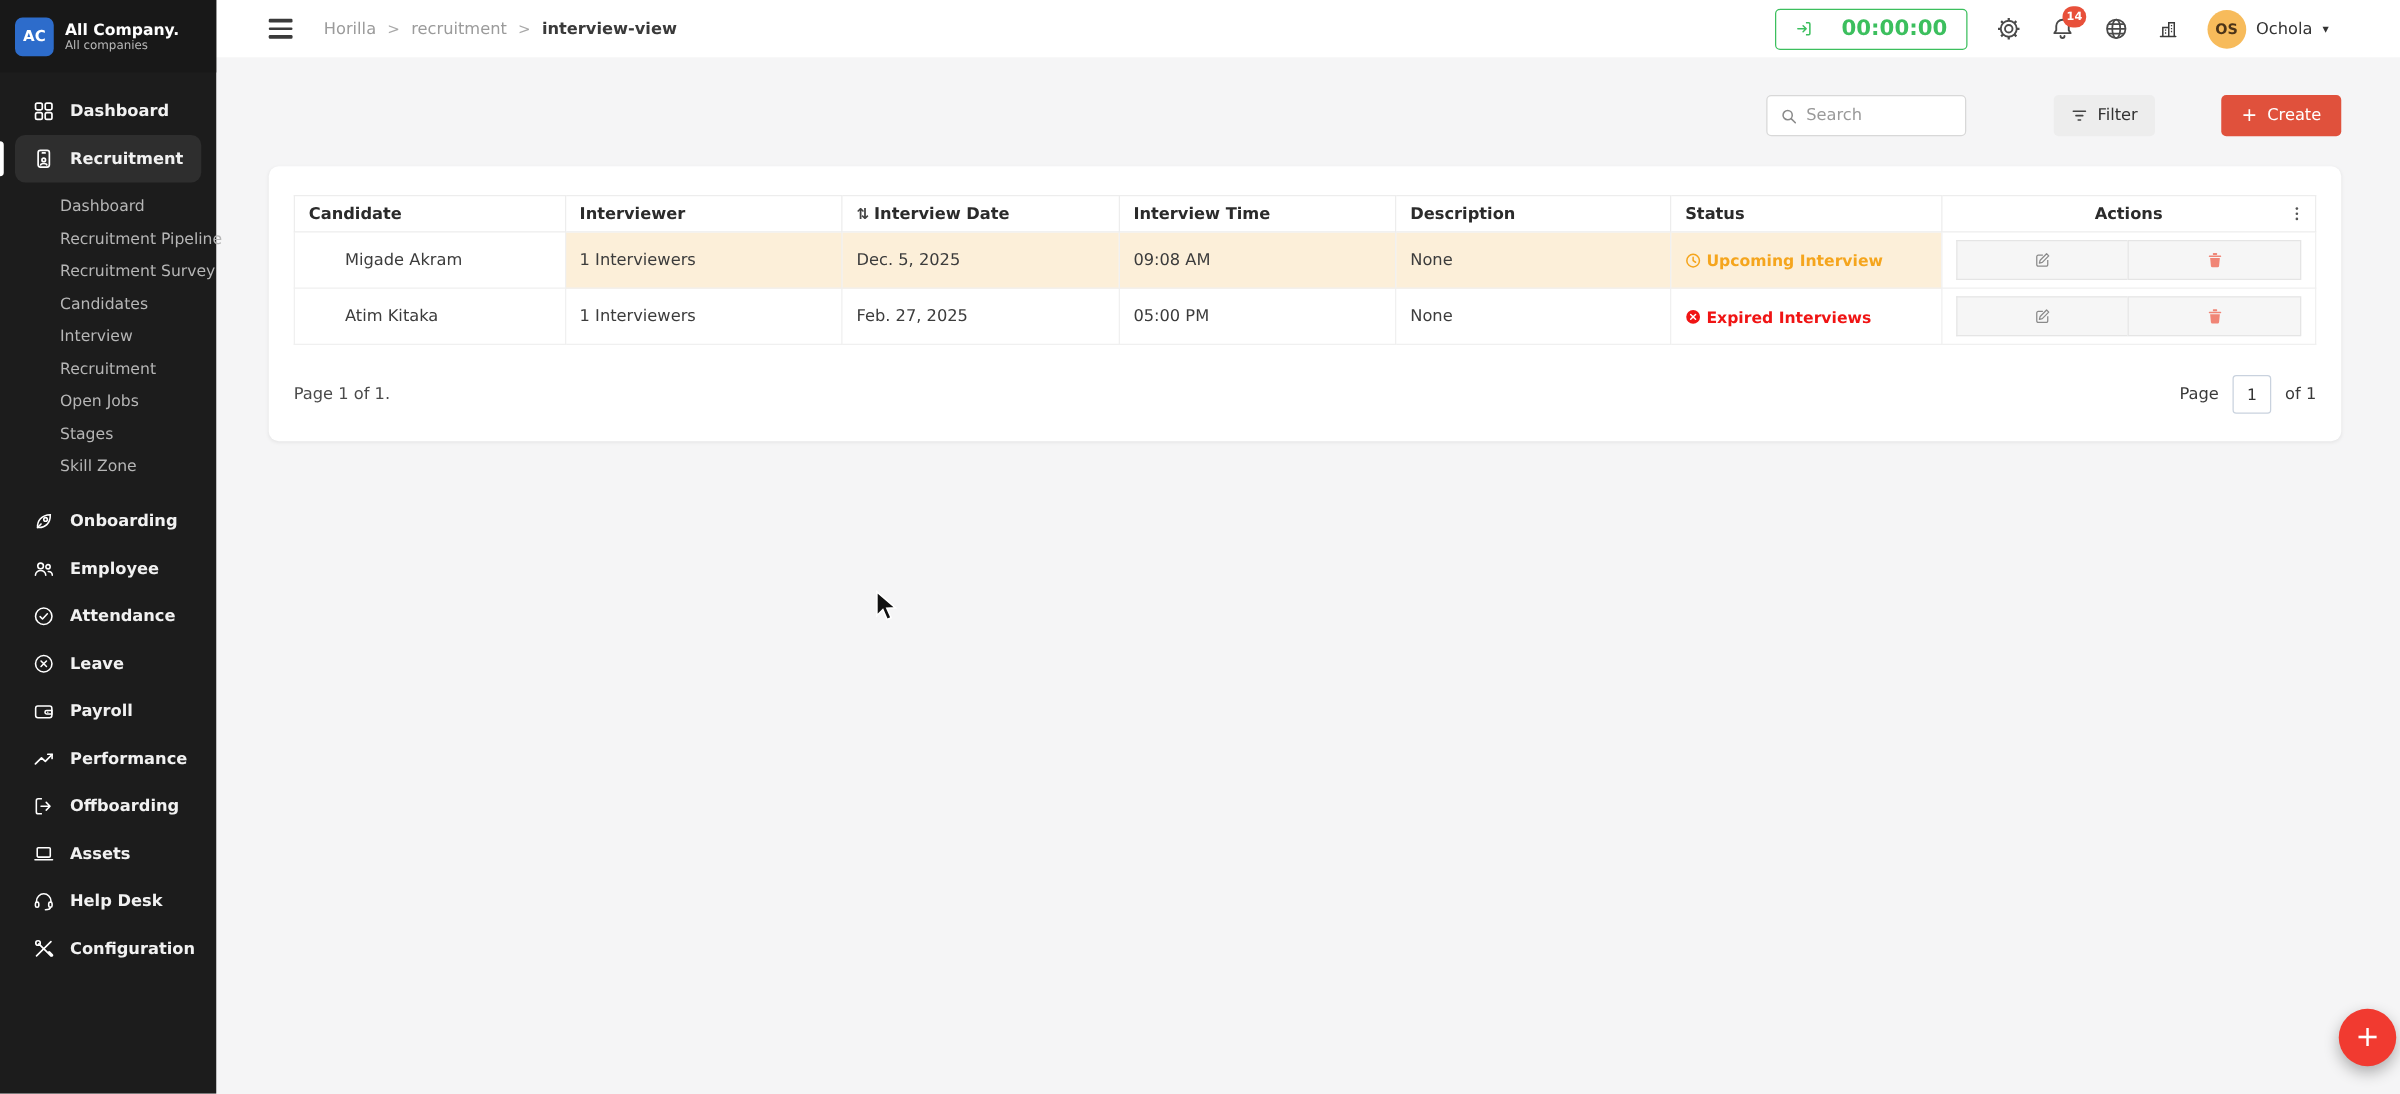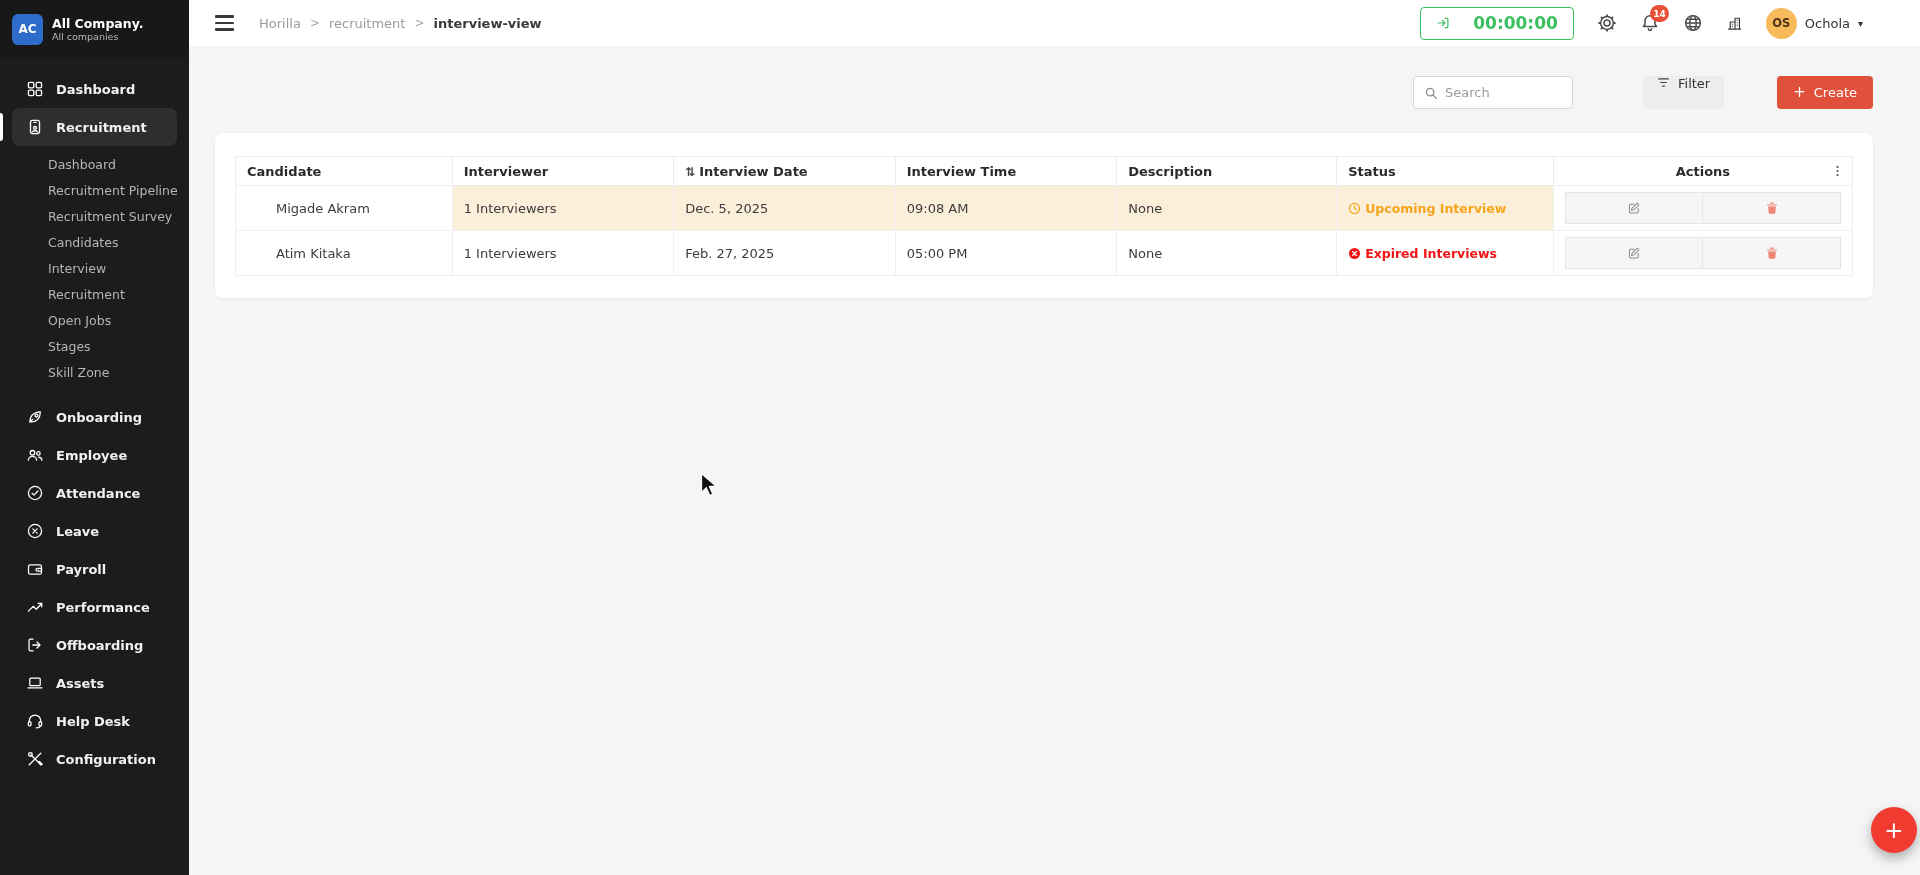--- a/index.html
+++ b/index.html
@@ -7,21 +7,21 @@
   body {
     font-family:"DejaVu Sans", sans-serif;
     background:#f5f5f6;
     position:relative;
     overflow:hidden;
     color:#333;
   }
   svg { display:block; }
 
   
-  .sidebar { position:absolute; left:0; top:0; width:189px; height:875px; background:#1c1c1c; z-index:10; }
+  .sidebar { position:absolute; left:0; top:0; width:173px; height:875px; background:#1c1c1c; z-index:10; }
   .logo-row { height:58px; display:flex; align-items:center; padding:0 12px; gap:9px; background:#181818; }
   .logo-badge { width:31px; height:31px; border-radius:6px; background:#2d6ccb; color:#fff; font-weight:700; font-size:12px; display:flex; align-items:center; justify-content:center; flex:0 0 31px; }
   .company-name { font-size:12.5px; font-weight:700; color:#ffffff; line-height:1.25; }
   .company-sub { font-size:9.5px; color:#b9b9b9; }
   .menu { padding-top:12px; }
   .menu-item { height:38px; display:flex; align-items:center; gap:12px; padding-left:14px; margin:0 12px; font-size:13px; font-weight:600; color:#f1f1f1; cursor:pointer; position:relative; border-radius:8px; }
   .menu-item .mi-icon { width:18px; height:18px; flex:0 0 18px; color:#fff; }
   .menu-item.active { background:#2e2e2e; }
   .active-bar { position:absolute; left:-12px; top:5px; width:3px; height:28px; background:#ffffff; border-radius:0 3px 3px 0; }
   .submenu { padding:6px 0 12px; }
@@ -46,21 +46,21 @@
   .user-caret { font-size:10px; color:#333; }
 
   
   .content { position:absolute; top:46px; left:0; right:0; bottom:0; background:#f5f5f6; }
   .page-head { display:flex; align-items:center; margin:30px 47px 0 42px; }
   .page-title { font-size:25px; font-weight:700; color:#1e1e1e; }
   .toolbar { margin-left:auto; display:flex; align-items:center;gap:41px; }
   .search-box { width:160px; height:33px; background:#fff; border:1px solid #d8d8d8; border-radius:4px; display:flex; align-items:center; padding:0 10px; gap:7px; color:#8a8a8a; }
   .search-box input { border:none; outline:none; flex:1; min-width:0; font-size:13px; color:#333; background:transparent; font-family:inherit; }
   .search-box input::placeholder { color:#9a9a9a; }
-  .btn-filter { height:33px; padding:0 14px; background:#ededed; border-radius:4px; display:flex; gap:8px; font-size:13px; color:#333; cursor:pointer; margin-left:29px; }
+  .btn-filter { height:33px; padding:0 14px; background:#ededed; border-radius:4px; display:flex; align-items:center; gap:8px; font-size:13px; color:#333; cursor:pointer; margin-left:29px; }
   .btn-create { height:33px; padding:0 16px; background:#e0513c; color:#fff; border-radius:4px; font-size:13px; display:flex; align-items:center; gap:8px; cursor:pointer; margin-left:12px; }
   .plus-glyph { font-size:15px; line-height:1; }
 
   
   .card { margin:24px 47px 0 42px; background:#fff; border-radius:8px; padding:23px 20px 22px; box-shadow:0 1px 3px rgba(0,0,0,0.06); }
   table { width:100%; border-collapse:collapse; table-layout:fixed; border:1px solid #e2e2e2; }
   th { height:29px; font-weight:600; font-size:13px; text-align:left; padding:0 11px; border:1px solid #ededed; color:#2b2b2b; white-space:nowrap; }
   td { height:45px; padding:0 11px; border:1px solid #f0f0f0; font-size:13px; color:#3c3c3c; white-space:nowrap; }
   td.cand { padding-left:40px; }
   tr.highlight td.hl { background:#fcefd9; }
@@ -463,20 +463,28 @@
                       <path d="M4 7 h10 l-0.8 8.2 a1.5 1.5 0 0 1 -1.5 1.3 H6.3 a1.5 1.5 0 0 1 -1.5 -1.3 Z"></path>
                     </svg>
                   </span>
                 </div>
               </div>
             </td>
           </tr>
         </tbody>
       </table>
 
+      <div class="card-footer">
+        <span class="page-summary">Page 1 of 1.</span>
+        <div class="pager">
+          <span>Page</span>
+          <input type="text" value="1" style="">
+          <span>of 1</span>
+        </div>
+      </div>
     </div>
 
   </div>
 </div>
 
 <div class="fab">
   <span>+</span>
 </div>
 
 <div class="cursor">

